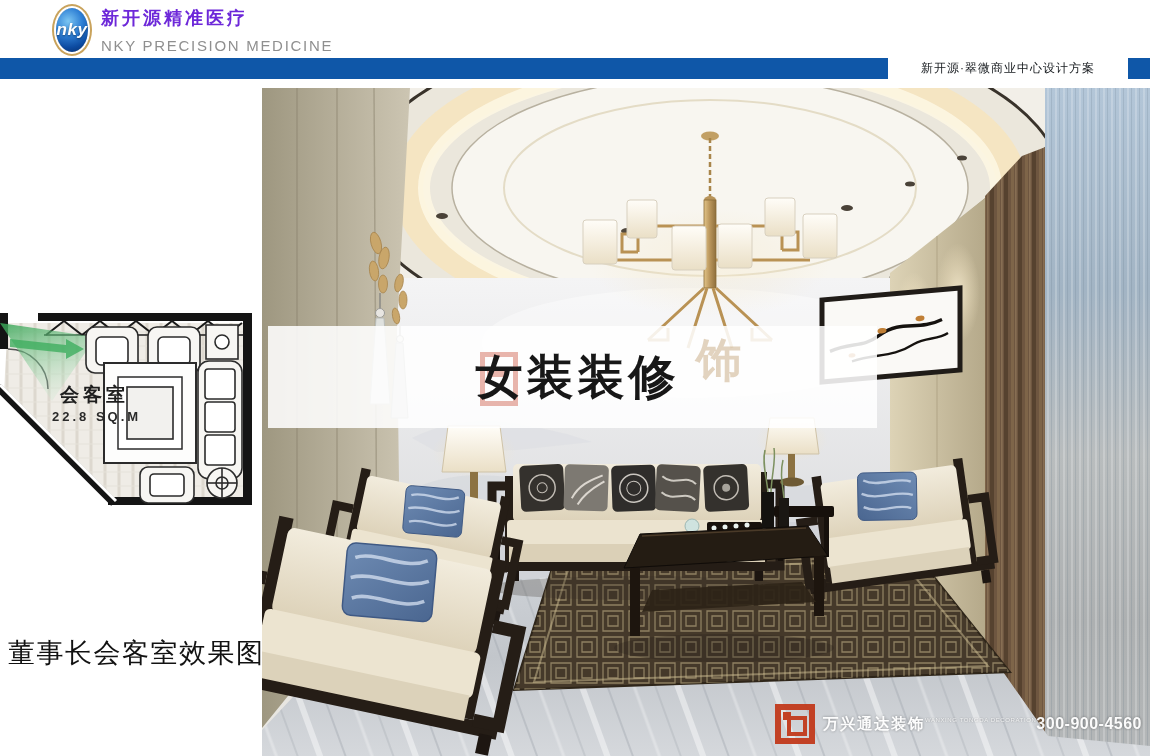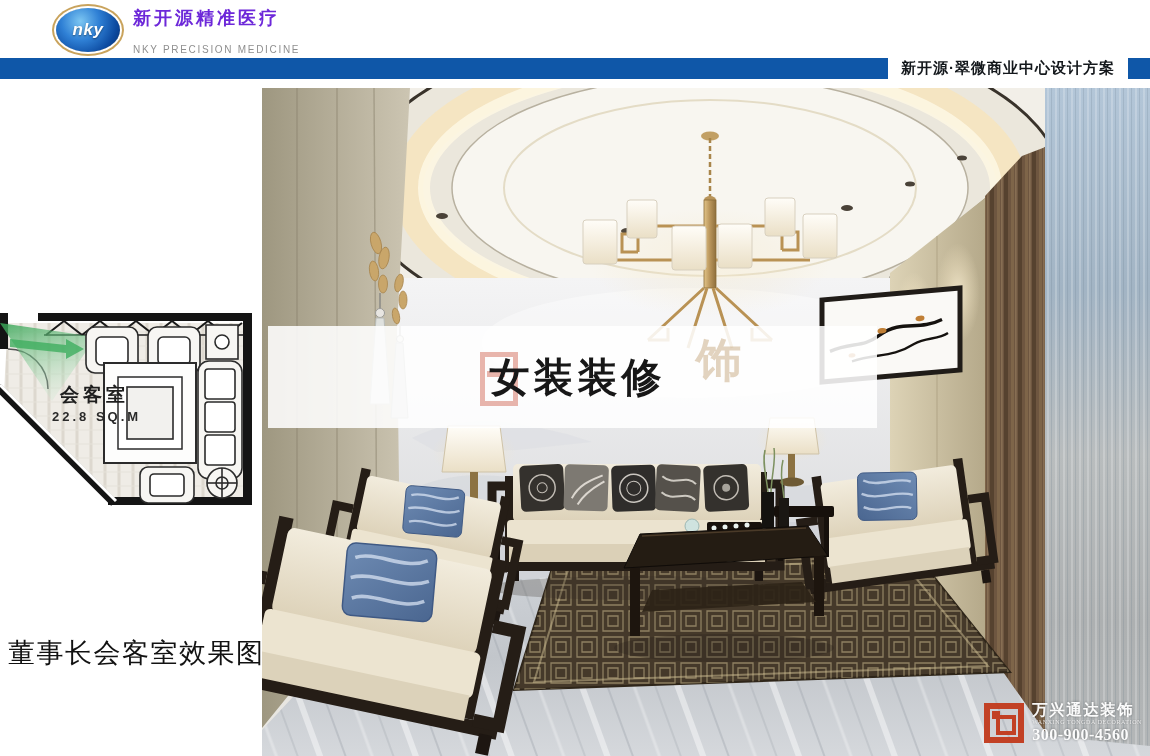--- a/index.html
+++ b/index.html
@@ -2,63 +2,63 @@
 <html><head>
 <meta charset="utf-8">
 <style>
   html,body{margin:0;padding:0;background:#fff;}
   .page{position:relative;width:1150px;height:756px;overflow:hidden;background:#fff;
         font-family:"Liberation Sans",sans-serif;}
 
   
   .header{position:absolute;left:0;top:0;width:1150px;height:58px;background:#fff;}
   .header-logo{position:absolute;left:52px;top:5px;display:flex;align-items:center;gap:13px;}
-  .logo-sphere{width:64px;height:44px;border-radius:50%;
+  .logo-sphere{width:32px;height:44px;border-radius:50%;
      background:radial-gradient(circle at 38% 30%, #7cc6f2 0%, #2f80d5 38%, #0c4aa0 72%, #062a66 100%);
      box-shadow:0 0 0 2px #fff, 0 0 0 4px #c9a35c;
      display:flex;align-items:center;justify-content:center;margin-left:4px;}
   .logo-sphere span{color:#fff;font-weight:bold;font-style:italic;font-size:17px;letter-spacing:0.5px;
      text-shadow:0 1px 2px rgba(0,0,0,.45);}
   .brand-cn{font-size:18px;font-weight:bold;color:#6d28d9;letter-spacing:3px;line-height:26px;}
-  .brand-en{font-size:10px;color:#8f8f8f;letter-spacing:1.7px;margin-top:13px;}
+  .brand-en{font-size:15px;color:#8f8f8f;letter-spacing:1.7px;margin-top:6px;}
 
   
   .title-bar{position:absolute;left:0;top:58px;width:1150px;height:21px;background:#0f57a8;}
   .bar-text-box{position:absolute;right:22px;top:0;height:21px;width:240px;background:#fff;
      display:flex;align-items:center;justify-content:center;}
-  .bar-text{font-size:15px;font-weight:bold;color:#14181c;letter-spacing:1px;white-space:nowrap;}
+  .bar-text{font-size:12px;font-weight:normal;color:#14181c;letter-spacing:1px;white-space:nowrap;}
 
   
   .floorplan{position:absolute;left:0;top:297px;width:256px;height:232px;}
   .caption{position:absolute;left:8px;top:635px;font-size:27px;font-weight:normal;color:#121212;
      letter-spacing:1.5px;white-space:nowrap;}
 
   
   .photo{position:absolute;left:262px;top:88px;width:888px;height:668px;overflow:hidden;background:#e8e6e1;}
   .interior{position:absolute;left:0;top:0;}
 
   
   .overlay-banner{position:absolute;left:6px;top:238px;width:609px;height:102px;
      background:rgba(255,255,255,0.87);display:flex;align-items:center;}
-  .headline{font-size:40px;font-weight:bold;color:#171717;letter-spacing:4px;margin:16px auto;
+  .headline{font-size:47px;font-weight:bold;color:#171717;letter-spacing:4px;margin:16px auto;
      padding-left:10px;white-space:nowrap;position:relative;z-index:2;}
   .wm-red{position:absolute;left:212px;top:26px;width:28px;height:44px;
      border:5px solid rgba(197,62,40,0.38);z-index:1;}
   .wm-red::after{content:"";position:absolute;left:2px;top:14px;width:18px;height:6px;
      background:rgba(197,62,40,0.38);}
   .wm-glyph{position:absolute;left:428px;top:4px;font-size:46px;font-weight:bold;
      color:rgba(186,148,98,0.40);z-index:1;}
 
   
   .vendor{position:absolute;right:8px;bottom:12px;display:flex;align-items:center;gap:8px;opacity:0.95;}
   .v-logo{width:40px;height:40px;border:6px solid #c23a1c;position:relative;box-sizing:border-box;}
   .v-logo::before{content:"";position:absolute;right:2px;bottom:2px;width:12px;height:12px;
      border:4px solid #c23a1c;}
   .v-logo::after{content:"";position:absolute;left:2px;top:2px;width:8px;height:8px;background:#c23a1c;}
-  .v-col{display:flex;flex-direction:column;line-height:1.05;font-family:Liberation Serif, serif;}
+  .v-col{display:flex;line-height:1.05;}
   .v-cn{font-size:15.5px;font-weight:bold;color:#fff;letter-spacing:1.5px;
      text-shadow:0 0 3px rgba(0,0,0,.4);}
   .v-en{font-size:6px;color:rgba(255,255,255,.85);letter-spacing:.6px;margin:1px 0 2px;
      text-shadow:0 0 2px rgba(0,0,0,.4);}
   .v-phone{font-size:16px;font-weight:bold;color:#fff;letter-spacing:.5px;
      text-shadow:0 0 3px rgba(0,0,0,.4);}
 </style>
 </head>
 <body>
 

